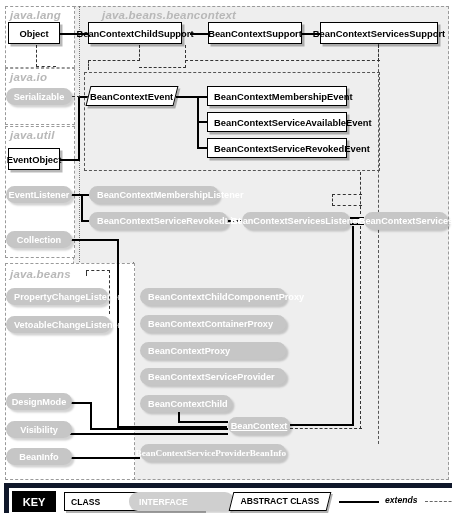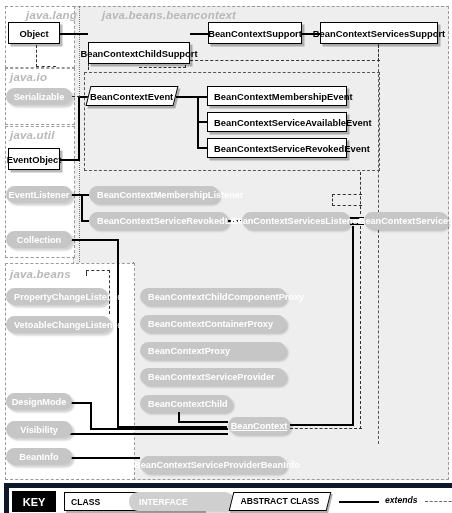--- a/index.html
+++ b/index.html
@@ -66,21 +66,21 @@
   <div class="panel" style="left:73px;top:6px;width:374px;height:472px;"></div>
   <div class="pkg-label" style="left:80px;top:9px;margin-left:22px;">java.beans.beancontext</div>
 
   <div class="panel-inner" style="left:84px;top:72px;width:294px;height:97px;"></div>
   <div class="panel-inner" style="left:378px;top:44px;width:64px;height:400px;border-left:1px dashed #555;border-top:none;border-right:none;border-bottom:none;"></div>
 
   <div class="dash-v" style="left:79px;top:6px;height:472px;border-left-style:dotted;border-left-color:#777;"></div>
   <div class="dash-v" style="left:133px;top:262px;height:216px;border-left-style:dotted;border-left-color:#777;"></div>
 
   <div class="pkg" style="left:5px;top:6px;width:68px;height:60px;"></div>
-  <div class="pkg-label" style="left:10px;top:9px;margin-left:16px;">java.lang</div>
+  <div class="pkg-label" style="left:10px;top:9px;">java.lang</div>
 
   <div class="pkg" style="left:5px;top:68px;width:68px;height:55px;"></div>
   <div class="pkg-label" style="left:10px;top:71px;">java.io</div>
 
   <div class="pkg" style="left:5px;top:126px;width:68px;height:130px;"></div>
   <div class="pkg-label" style="left:10px;top:129px;">java.util</div>
 
   <div class="pkg" style="left:5px;top:263px;width:128px;height:215px;"></div>
   <div class="pkg-label" style="left:10px;top:268px;">java.beans</div>
 
@@ -151,21 +151,21 @@
   <div class="dash-v" style="left:332px;top:194px;height:12px;"></div>
   <div class="dash-h" style="left:332px;top:205px;width:30px;"></div>
 
   <div class="dash-v" style="left:360px;top:226px;height:203px;"></div>
   <div class="dash-h" style="left:290px;top:428px;width:72px;"></div>
 
   <div class="node cls" style="left:8px;top:22px;width:52px;height:22px;">
     <span>Object</span>
   </div>
 
-  <div class="node cls" style="left:88px;top:22px;width:102px;height:22px;margin-top:20px;">
+  <div class="node cls" style="left:88px;top:22px;width:94px;height:22px;">
     <span>BeanContextChildSupport</span>
   </div>
 
   <div class="node cls" style="left:208px;top:22px;width:94px;height:22px;">
     <span>BeanContextSupport</span>
   </div>
 
   <div class="node cls" style="left:320px;top:22px;width:118px;height:22px;">
     <span>BeanContextServicesSupport</span>
   </div>
@@ -255,21 +255,21 @@
   </div>
 
   <div class="node iface" style="left:140px;top:395px;width:92px;height:17px;justify-content:flex-start;padding-left:8px;">
     <span>BeanContextChild</span>
   </div>
 
   <div class="node iface" style="left:228px;top:417px;width:62px;height:17px;justify-content:center;text-decoration:underline;">
     <span>BeanContext</span>
   </div>
 
-  <div class="node iface" style="left:140px;top:456px;width:146px;height:17px;justify-content:center;padding-left:8px;">
+  <div class="node iface" style="left:140px;top:444px;width:146px;height:17px;justify-content:flex-end;padding-left:8px;font-family:Liberation Serif, serif;">
     <span>BeanContextServiceProviderBeanInfo</span>
   </div>
 
   <div id="key" style="transform-origin:0 0;">
     <div style="position:absolute;left:0;top:0;width:444px;height:27px;transform:scale(1);">
       <div class="kbadge">KEY</div>
       <div class="kcls">
         <span>CLASS</span>
       </div>
       <div class="kif" style="left:120px;width:105px;">

